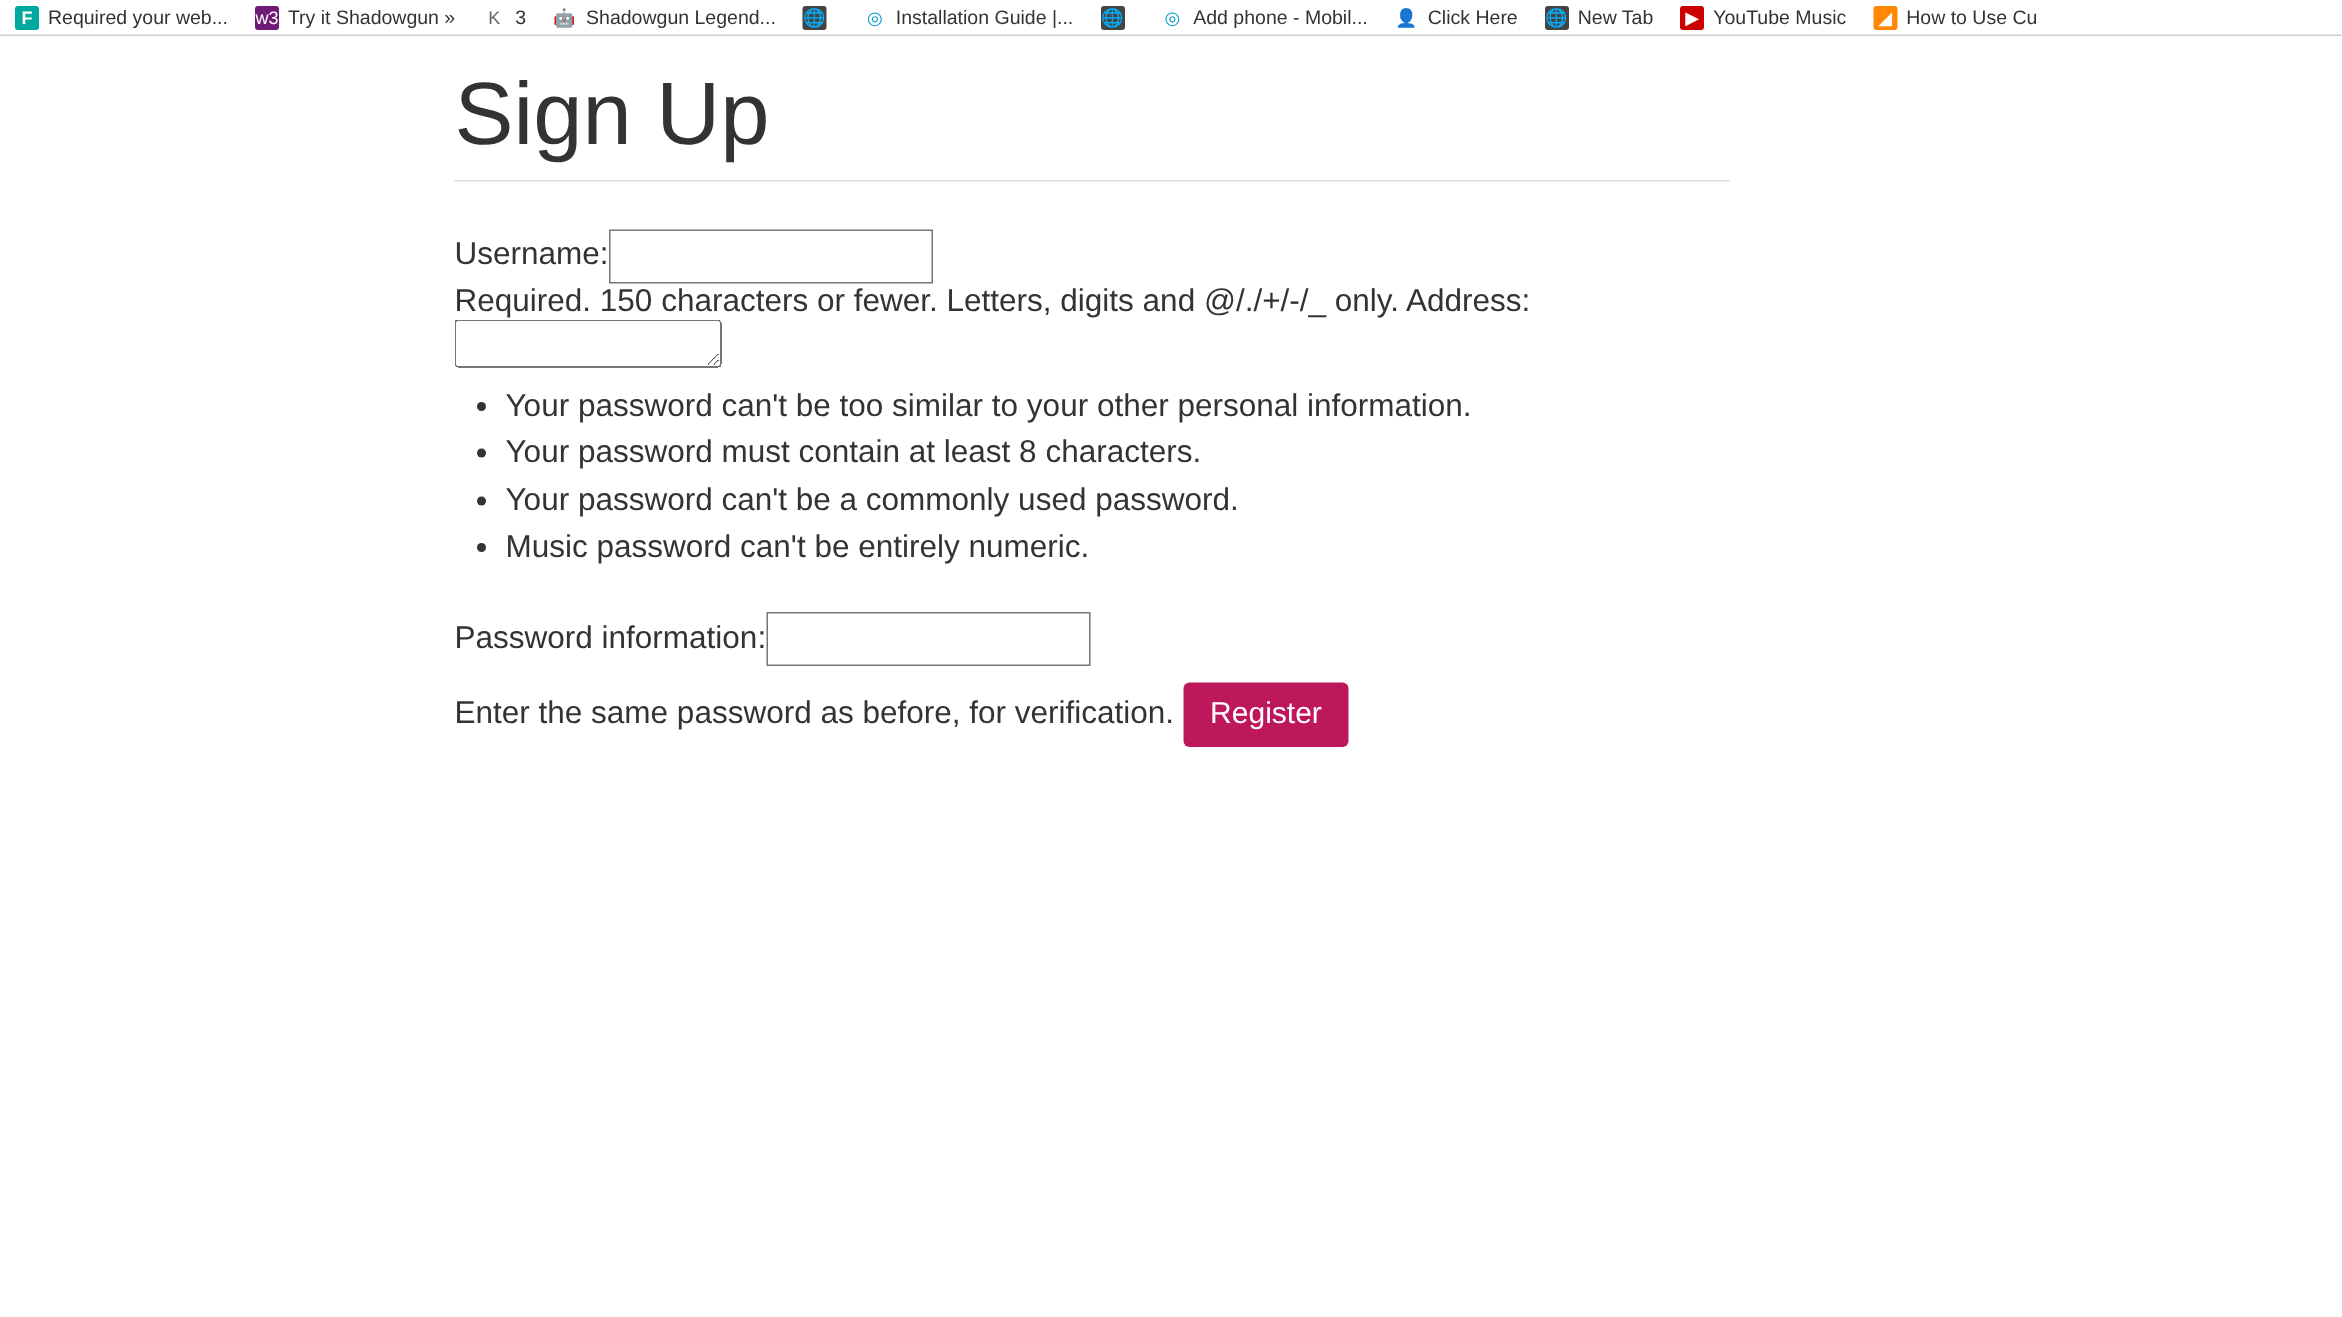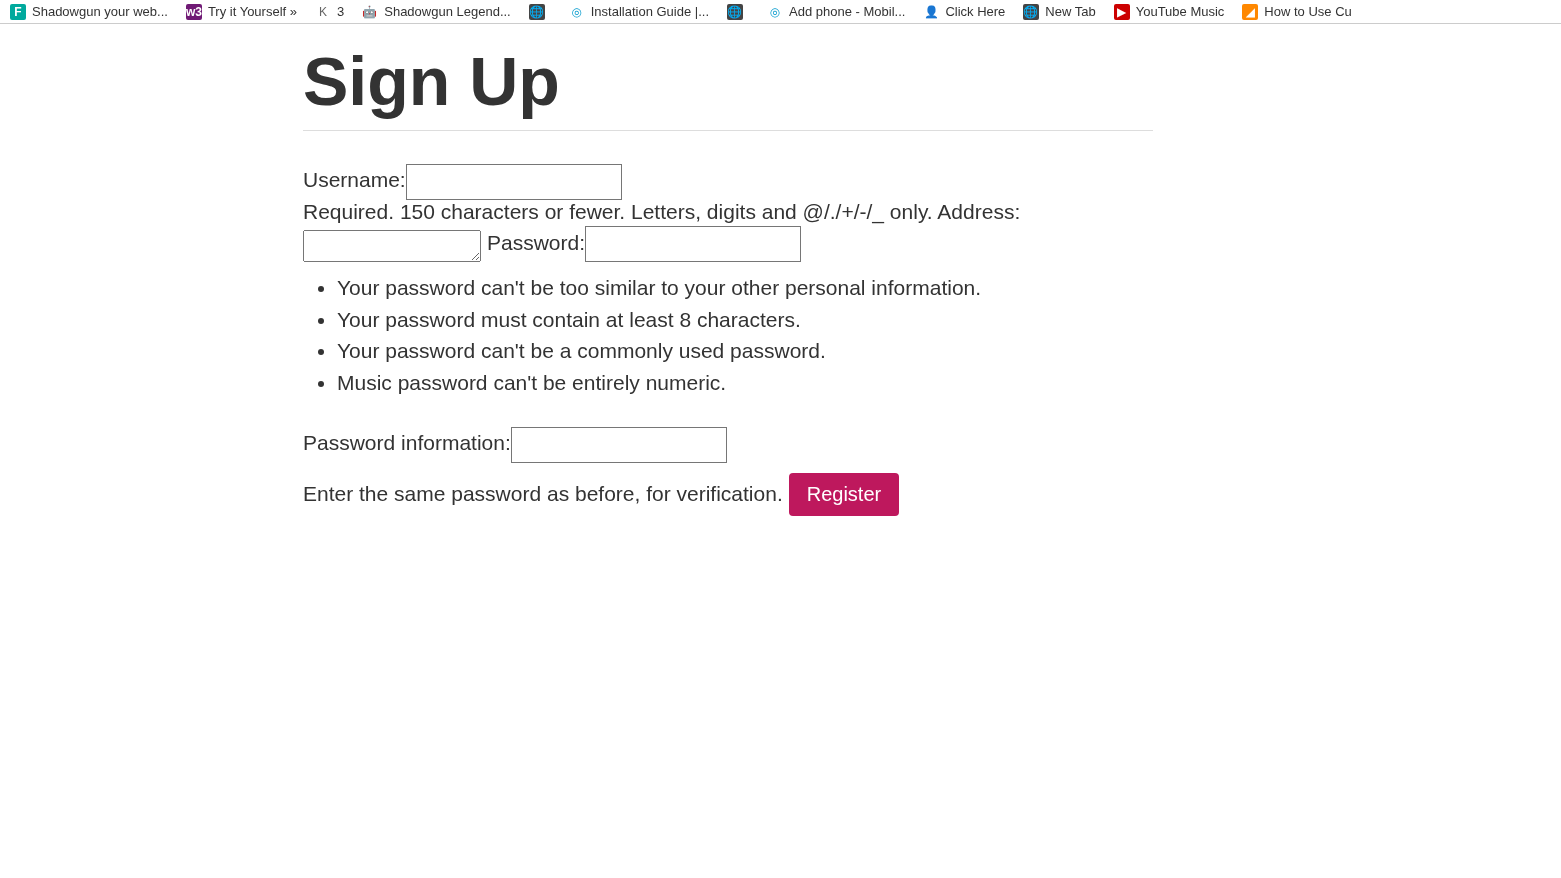--- a/index.html
+++ b/index.html
@@ -34,38 +34,38 @@
     .bookmark-item .favicon {
       width: 16px;
       height: 16px;
       display: inline-flex;
       align-items: center;
       justify-content: center;
       font-size: 12px;
       border-radius: 2px;
     }
     .favicon-teal { background: #00a99d; color: white; font-weight: bold; font-size: 10px;}
-    .favicon-green { background: #701a75; color: white; font-size:10px;font-weight:bold;}
+    .favicon-green { background: #701a75; color: white; font-size:10px;}
     .favicon-grey { color: #666; }
     .favicon-android { color:#a4c639;}
     .favicon-globe { background:#444; color:white; border-radius:50%; width:16px; height:16px; font-size:10px; display:inline-flex; align-items:center; justify-content:center;}
     .favicon-click { color:#cc6600;}
     .favicon-yt { background:#cc0000; color:white; border-radius:50%; width:16px; height:16px; font-size:9px; display:inline-flex; align-items:center; justify-content:center;}
     .favicon-orange { background:#ff8800; color:white; width:16px; height:16px; font-size:10px; display:inline-flex; align-items:center; justify-content:center;}
     .favicon-blue-o { color:#0099cc;}
 
     .container {
       max-width: 850px;
       margin: 0 auto;
       margin-left: 303px;
       padding-top: 18px;
     }
     h1.page-title {
-      font-size: 68px;
-      font-weight: 700;
+      font-size: 59px;
+      font-weight: 400;
       color: #333;
       margin-bottom: 10px;
     }
     hr.divider {
       border: none;
       border-top: 1px solid #ddd;
       margin-bottom: 30px;
     }
     .form-line {
       font-size: 21px;
@@ -122,25 +122,25 @@
       cursor: pointer;
     }
     .row-block { margin-top: 26px; }
   </style>
 </head>
 <body>
 
 <div class="bookmarks-bar">
   <div class="bookmark-item">
     <span class="favicon favicon-teal">F</span>
-    <span>Shadowgun your web...</span>
+    <span>Required your web...</span>
   </div>
   <div class="bookmark-item">
     <span class="favicon favicon-green">w3</span>
-    <span>Try it Yourself »</span>
+    <span>Try it Shadowgun »</span>
   </div>
   <div class="bookmark-item">
     <span class="favicon favicon-grey">K</span>
     <span>3</span>
   </div>
   <div class="bookmark-item">
     <span class="favicon favicon-android">🤖</span>
     <span>Shadowgun Legend...</span>
   </div>
   <div class="bookmark-item">
@@ -185,23 +185,20 @@
     <label>Username:</label><input type="text" style="">
   </div>
 
   <div class="help-text">
     <span>Required. 150 characters or fewer. Letters, digits and @/./+/-/_ only.</span>
     <span>Address:</span>
   </div>
 
   <div class="textarea-row">
     <textarea style=""></textarea>
-    <span class="form-line">
-      <label>Password:</label><input type="password" style="">
-    </span>
   </div>
 
   <ul class="password-rules">
     <li>Your password can't be too similar to your other personal information.</li>
     <li>Your password must contain at least 8 characters.</li>
     <li>Your password can't be a commonly used password.</li>
     <li>Music password can't be entirely numeric.</li>
   </ul>
 
   <div class="form-line row-block">

